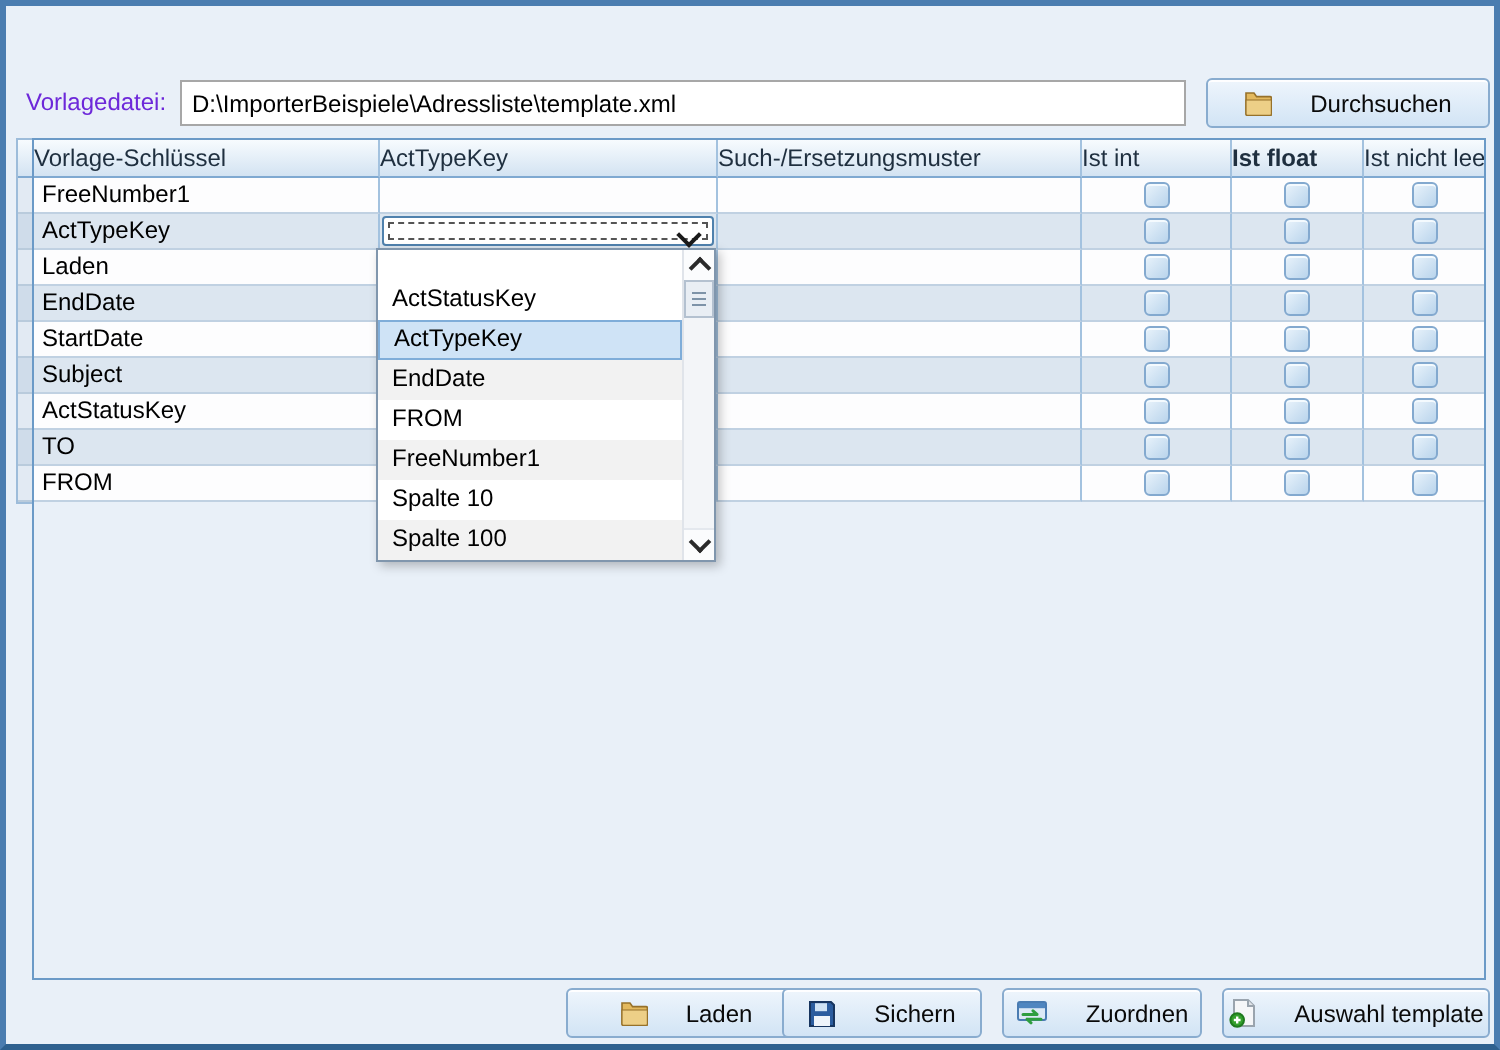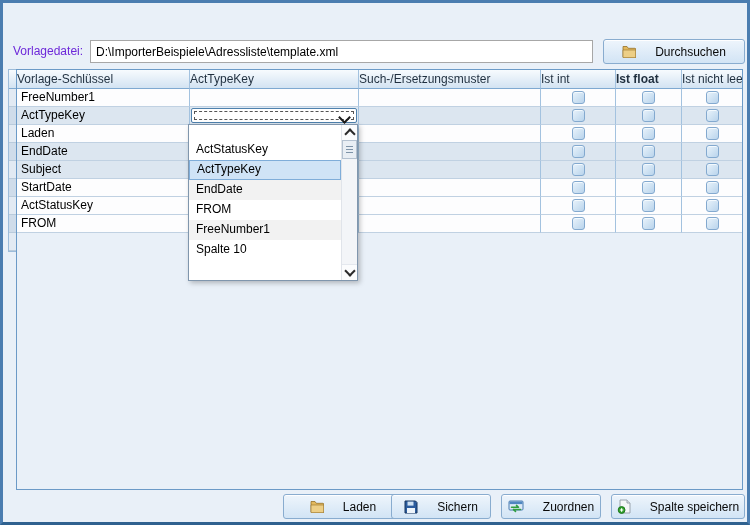--- a/index.html
+++ b/index.html
@@ -172,65 +172,79 @@
             <span class="cb"></span>
           </div>
         <div class="cell c5 cbcell">
             <span class="cb"></span>
           </div>
         <div class="cell c6 cbcell">
             <span class="cb"></span>
           </div>
       </div>
 
+      <div class="row">
+        <div class="cell c1">StartDate</div>
+        <div class="cell c2"></div>
+        <div class="cell c3"></div>
+        <div class="cell c4 cbcell">
+            <span class="cb"></span>
+          </div>
+        <div class="cell c5 cbcell">
+            <span class="cb"></span>
+          </div>
+        <div class="cell c6 cbcell">
+            <span class="cb"></span>
+          </div>
+      </div>
+
       <div class="row stripe">
         <div class="cell c1">Subject</div>
         <div class="cell c2"></div>
         <div class="cell c3"></div>
         <div class="cell c4 cbcell">
             <span class="cb"></span>
           </div>
         <div class="cell c5 cbcell">
             <span class="cb"></span>
           </div>
         <div class="cell c6 cbcell">
             <span class="cb"></span>
           </div>
       </div>
 
       <div class="row">
-        <div class="cell c1">StartDate</div>
-        <div class="cell c2"></div>
-        <div class="cell c3"></div>
-        <div class="cell c4 cbcell">
-            <span class="cb"></span>
-          </div>
-        <div class="cell c5 cbcell">
-            <span class="cb"></span>
-          </div>
-        <div class="cell c6 cbcell">
-            <span class="cb"></span>
-          </div>
-      </div>
-
-      <div class="row">
         <div class="cell c1">ActStatusKey</div>
         <div class="cell c2"></div>
         <div class="cell c3"></div>
         <div class="cell c4 cbcell">
             <span class="cb"></span>
           </div>
         <div class="cell c5 cbcell">
             <span class="cb"></span>
           </div>
         <div class="cell c6 cbcell">
             <span class="cb"></span>
           </div>
       </div>
 
+      <div class="row stripe">
+        <div class="cell c1">TO</div>
+        <div class="cell c2"></div>
+        <div class="cell c3"></div>
+        <div class="cell c4 cbcell">
+            <span class="cb"></span>
+          </div>
+        <div class="cell c5 cbcell">
+            <span class="cb"></span>
+          </div>
+        <div class="cell c6 cbcell">
+            <span class="cb"></span>
+          </div>
+      </div>
 
       <div class="row">
         <div class="cell c1">FROM</div>
         <div class="cell c2"></div>
         <div class="cell c3"></div>
         <div class="cell c4 cbcell">
             <span class="cb"></span>
           </div>
         <div class="cell c5 cbcell">
             <span class="cb"></span>
@@ -244,20 +258,21 @@
 
   <div class="popup">
     <div class="items">
       <div class="item blank"></div>
       <div class="item">ActStatusKey</div>
       <div class="item sel">ActTypeKey</div>
       <div class="item alt">EndDate</div>
       <div class="item">FROM</div>
       <div class="item alt">FreeNumber1</div>
       <div class="item">Spalte 10</div>
+      <div class="item alt">Spalte 100</div>
     </div>
     <div class="sb">
       <div class="sb-btn sb-up">
           <span class="chev-up"></span>
         </div>
       <div class="sb-thumb">
         <span class="grip"></span>
           <span class="grip"></span>
           <span class="grip"></span>
       </div>
@@ -301,16 +316,16 @@
 
   <div class="btn f-auswahl">
     <span class="ico">
       <svg width="14" height="15" viewBox="0 0 14 15">
           <path d="M3 1h7l3 3v10H3z" fill="#f5f6f8" stroke="#9aa4ae"></path>
           <path d="M10 1v3h3" fill="#dfe3e8" stroke="#9aa4ae"></path>
           <circle cx="4.6" cy="11" r="3.4" fill="#33a02c" stroke="#1e7a1e"></circle>
           <path d="M4.6 9.3v3.4M2.9 11h3.4" stroke="#fff" stroke-width="1.2"></path>
         </svg>
     </span>
-    <span>Spalte speichern</span>
+    <span>Auswahl template</span>
   </div>
 
 </div>
 
 </body></html>

